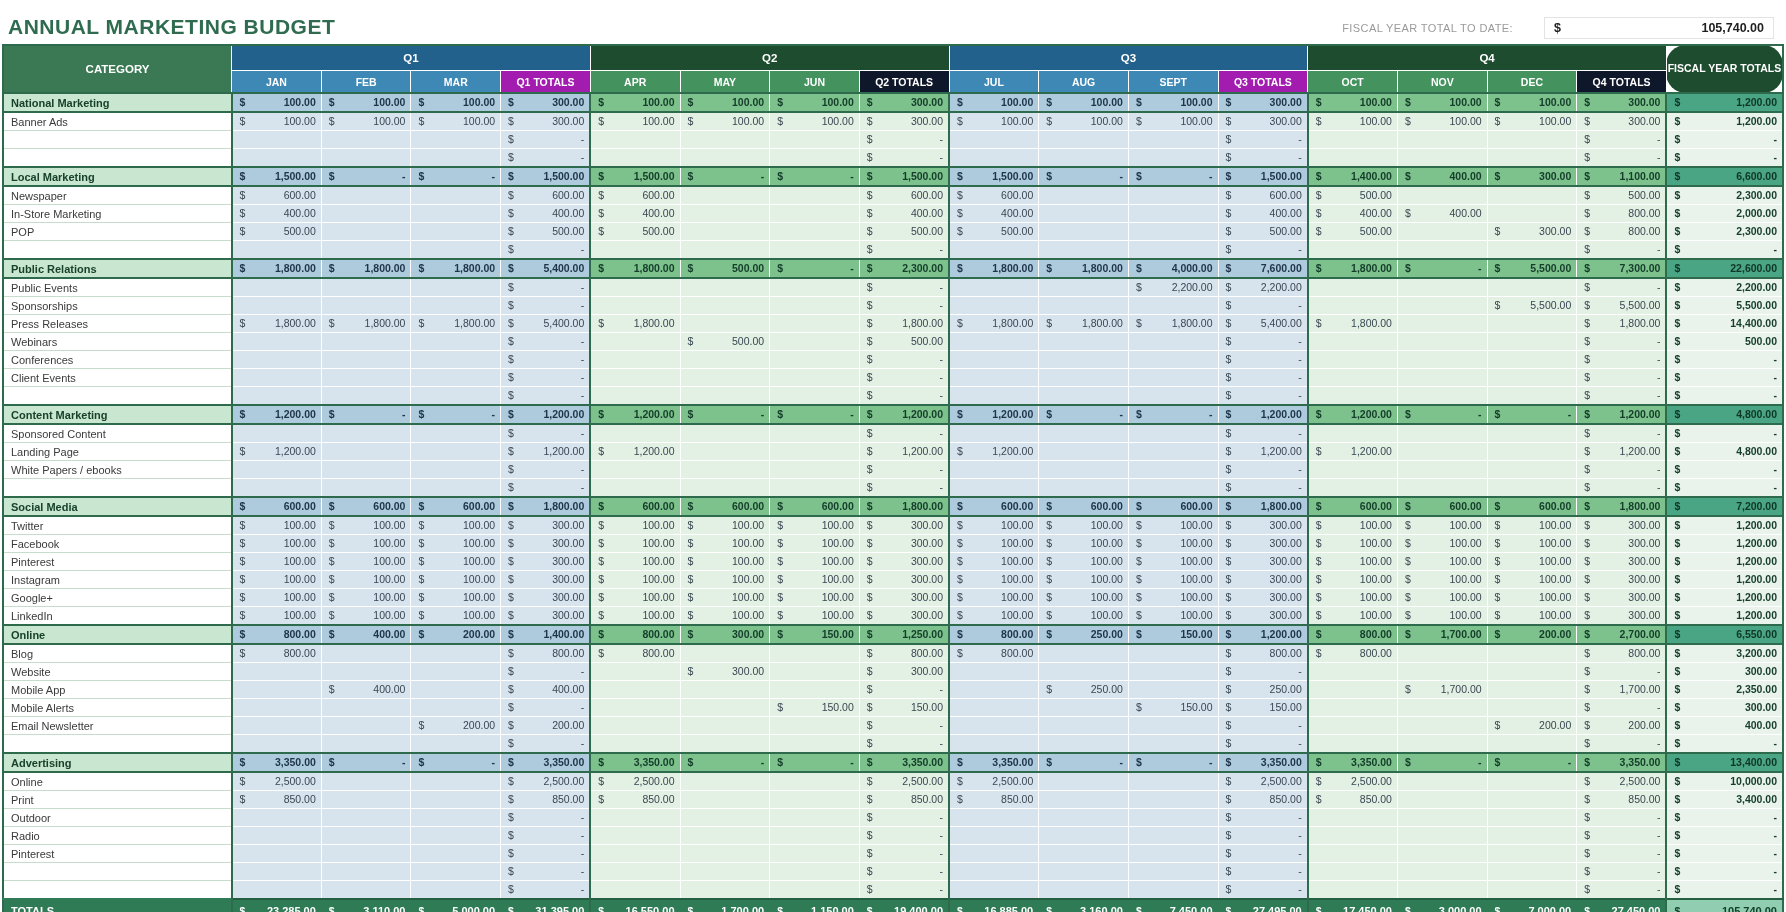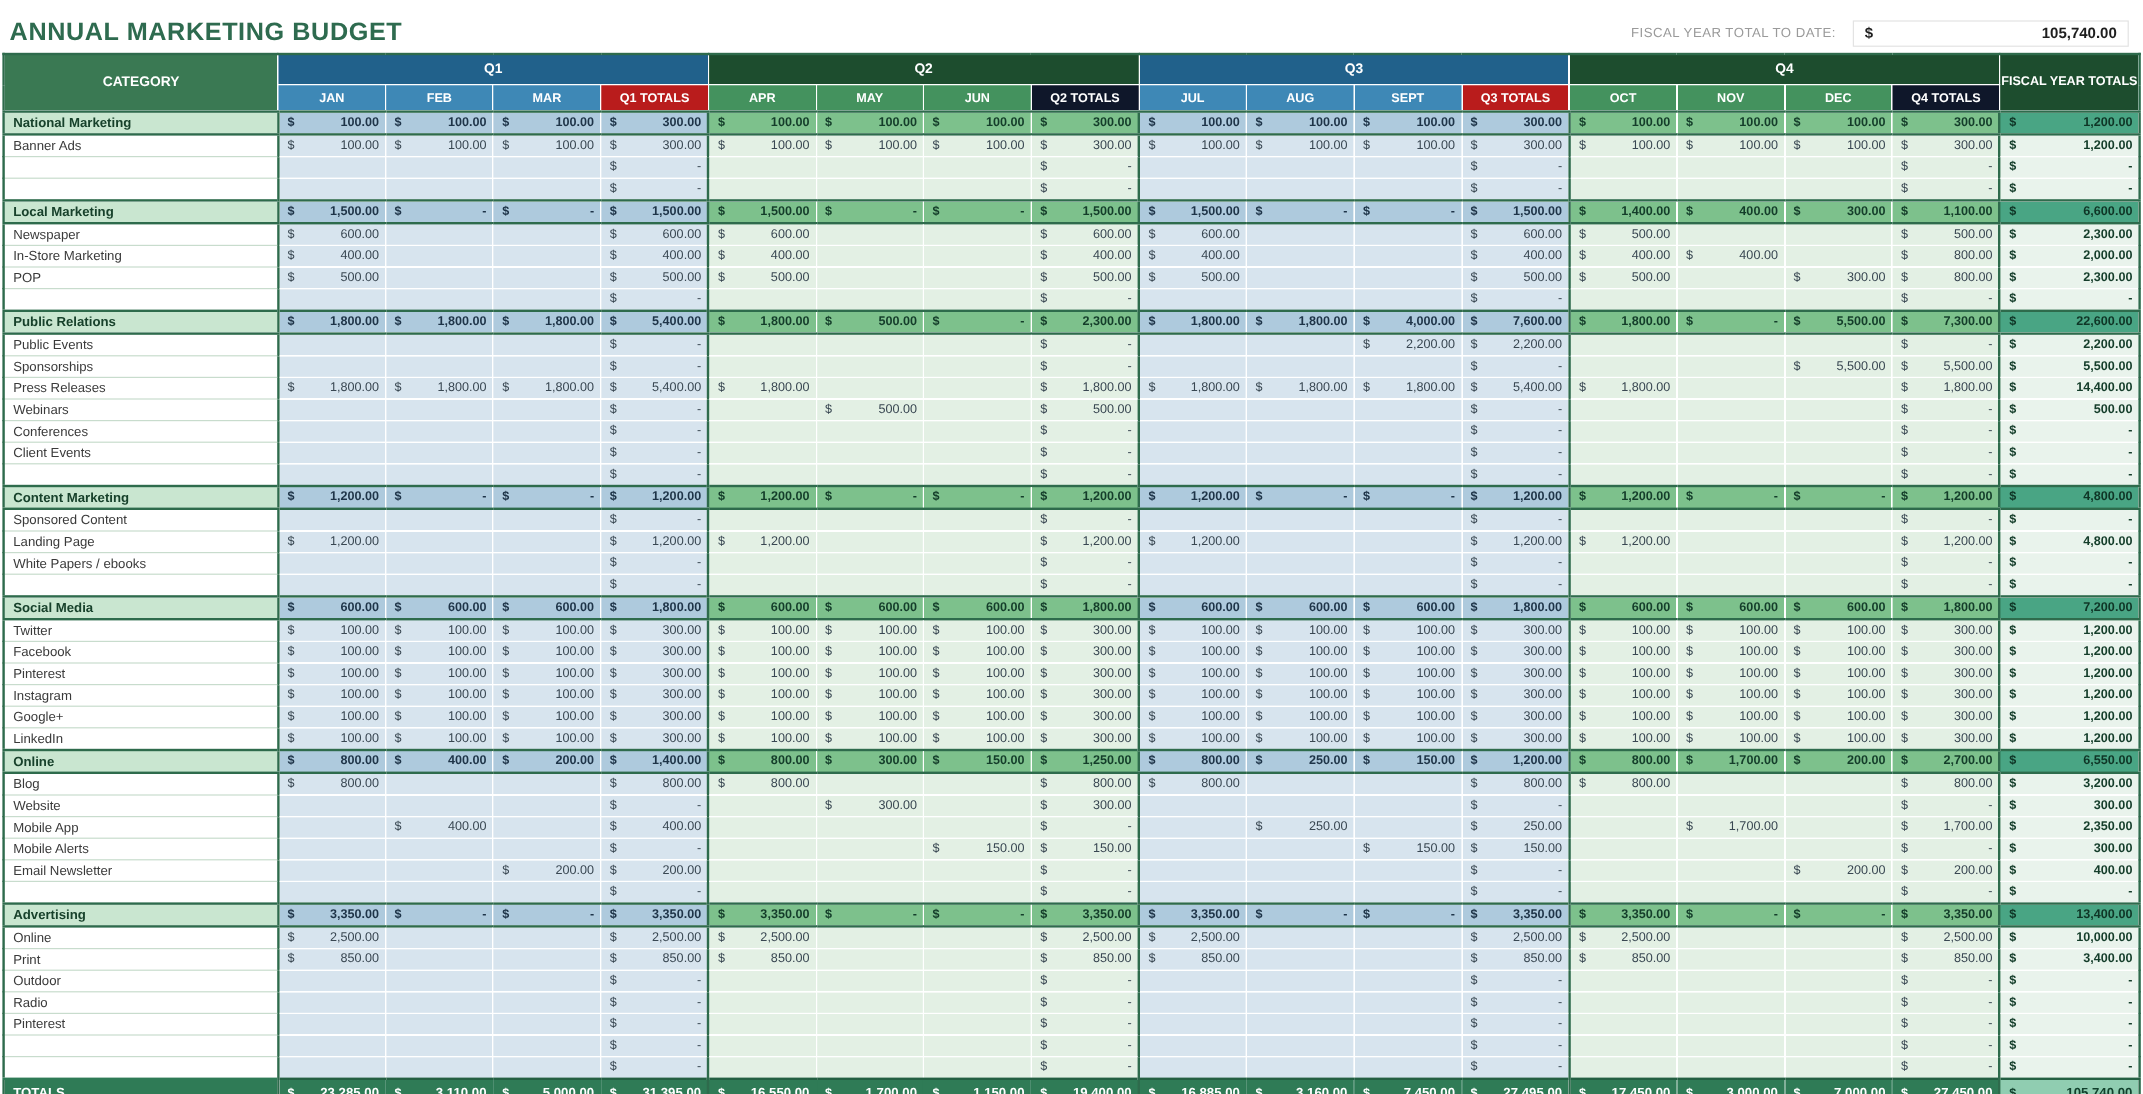--- a/index.html
+++ b/index.html
@@ -1,38 +1,38 @@
 <!DOCTYPE html>
 <html><head>
 <meta charset="utf-8">
 <style>
   html,body{margin:0;padding:0;background:#fff;}
   body{width:1786px;height:912px;font-family:"Liberation Sans",sans-serif;overflow:hidden;}
 
   
   .topbar{display:flex;justify-content:space-between;align-items:flex-end;padding:7px 12px 5px 8px;height:32px;}
   .page-title{color:#2E6B4F;font-weight:bold;font-size:21px;letter-spacing:.5px;}
-  .ftd{display:flex;align-items:center;gap:14px;}
+  .ftd{display:flex;align-items:center;gap:31px;}
   .ftd-label{color:#9a9a9a;font-size:11px;letter-spacing:.4px;}
   .ftd-box{display:flex;justify-content:space-between;align-items:center;width:210px;border:1px solid #e3e3e3;padding:3px 9px;font-weight:bold;font-size:12.5px;color:#1e1e1e;}
 
   
   table{border-collapse:collapse;table-layout:fixed;margin:0 2px;border:2px solid #2E6B4C;}
   th,td{padding:0;overflow:hidden;white-space:nowrap;}
   thead th{color:#fff;font-weight:bold;border:1px solid rgba(255,255,255,.45);}
   th.cat{background:#3A7953;font-size:11.5px;}
   th.band{font-size:11.5px;height:24px;margin-top:20px;}
   th.band.blue{background:#21618B;}
   th.band.green{background:#1D4D2E;}
   th.mon{font-size:10.5px;height:21px;}
   th.mon.blue{background:#3E88B6;}
   th.mon.green{background:#44925E;}
-  th.mon.qt.blue{background:#b91c1c;}
+  th.mon.qt.blue{background:#a21caf;}
   th.mon.qt.green{background:#0f172a;}
-  th.fyh{background:#1D4D2E;font-size:10.5px;white-space:normal;line-height:1.25;}
+  th.fyh{background:#1D4D2E;font-size:10.5px;white-space:normal;line-height:1.25;border-radius:20px;}
 
   tbody tr{height:18px;}
   tbody td{border:1px solid #fff;font-size:10.5px;color:#394752;}
   td.label{background:#fff;border:1px solid #c8dccd;border-left:none;font-size:11px;color:#3a3a3a;padding-left:7px;text-align:left;}
   .v{display:flex;justify-content:space-between;align-items:center;padding:0 5px 0 7px;line-height:17px;}
   .cur{font-size:10.5px;}
 
   td.z-blue{background:#D7E4EE;}
   td.z-green{background:#E3F0E4;}
   td.z-fy{background:#E9F3EC;font-weight:bold;color:#143D2A;}

